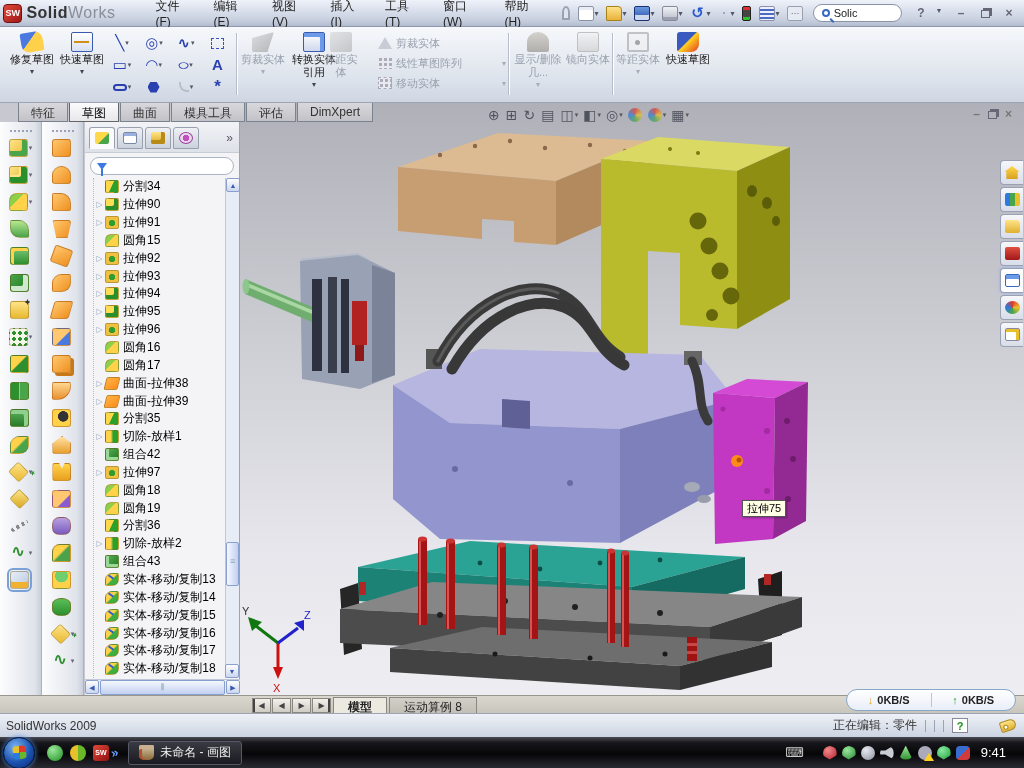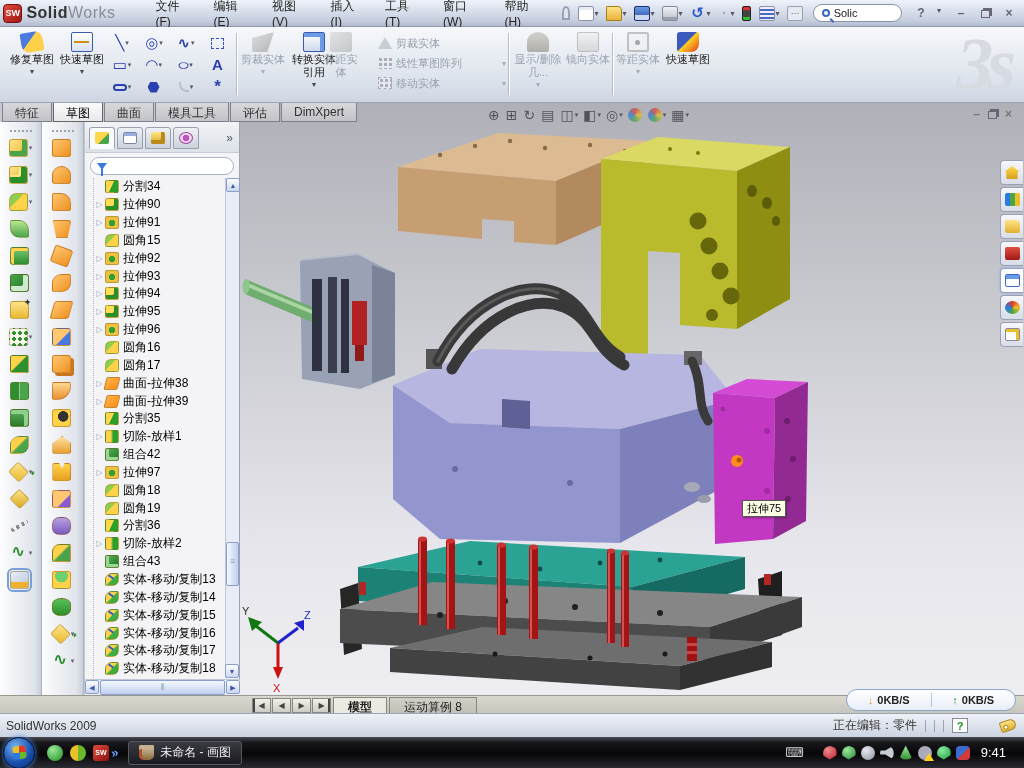--- a/index.html
+++ b/index.html
@@ -69,21 +69,21 @@
 .stack{position:absolute;left:378px;top:6px;width:128px}
 .srow{display:flex;align-items:center;height:20px;color:#9aa2ae;font-size:11px}
 .sic{width:14px;height:12px;margin-right:4px;flex:none}
 .sic-warn{width:0;height:0;border-left:7px solid transparent;border-right:7px solid transparent;border-bottom:12px solid #c8ccd4}
 .sic-grid{background:radial-gradient(circle 1.5px,#aab 1.4px,transparent 1.6px) 0 0/5px 5px #e8eaf0}
 .sic-mv{background:radial-gradient(circle 1.5px,#aab 1.4px,transparent 1.6px) 0 0/5px 5px #e8eaf0;border:1px dashed #aab}
 .sdd{margin-left:auto;font-size:8px;color:#aab}
 .rsep{position:absolute;top:6px;width:1px;height:62px;background:#b6bdc9;box-shadow:1px 0 0 #fff}
 .watermark{position:absolute;right:14px;top:0px;font-family:"Liberation Serif","DejaVu Serif",serif;font-style:italic;font-size:74px;color:#d7dae1;line-height:74px;font-weight:bold;letter-spacing:-6px}
 
-.cmdtabs{position:absolute;left:2px;top:103px;height:19px;display:flex;z-index:5}
+.cmdtabs{position:absolute;left:18px;top:103px;height:19px;display:flex;z-index:5}
 .ctab{padding:2px 12px;border:1px solid #7a828e;border-top:none;background:linear-gradient(#d8d8dc,#c2c2c8);color:#333;margin-right:1px;font-size:12px}
 .ctab.active{background:linear-gradient(#fbfbfc,#e8e8ec);color:#000;border-color:#666;position:relative;top:0;height:19px;z-index:2}
 
 .lt{position:absolute;top:122px;width:42px;height:573px;background:linear-gradient(90deg,#fdfdfe,#dfe3ea 85%,#c9cfda);border-right:1px solid #aab2c0;display:flex;flex-direction:column;align-items:center;padding-top:8px}
 .lt .grip{width:22px;height:3px;border-top:2px dotted #9aa4b6;margin-bottom:6px;flex:none}
 .ltitem{display:flex;align-items:center;margin-bottom:9px;flex:none}
 .lticon{width:19px;height:18px;border-radius:3px;border:1px solid rgba(120,100,30,.4)}
 .ltdd{font-size:7px;color:#667;margin-left:1px}
 .i-gy{background:linear-gradient(135deg,#ffe48a,#e8b830);box-shadow:inset -5px -5px 0 #4aa44a}
 .i-gy2{background:linear-gradient(135deg,#ffe48a,#e0b028);box-shadow:inset -6px -6px 0 #2a8f2a,inset -8px -8px 0 #ffe48a}
@@ -433,21 +433,20 @@
       <div class="blabel">等距实体</div>
         </div>
       <div class="caret">▾</div>
     </div>
     <div class="rgroup" style="left:664px;width:48px">
       <div class="bigbtn">
           <i class="bi bi-rapid"></i>
       <div class="blabel">快速草图</div>
         </div>
     </div>
-    <div class="watermark">3s</div>
   </div>
 
   <div class="cmdtabs">
 
   <div class="ctab ">特征</div>
       <div class="ctab active">草图</div>
       <div class="ctab ">曲面</div>
       <div class="ctab ">模具工具</div>
       <div class="ctab ">评估</div>
       <div class="ctab ">DimXpert</div>

